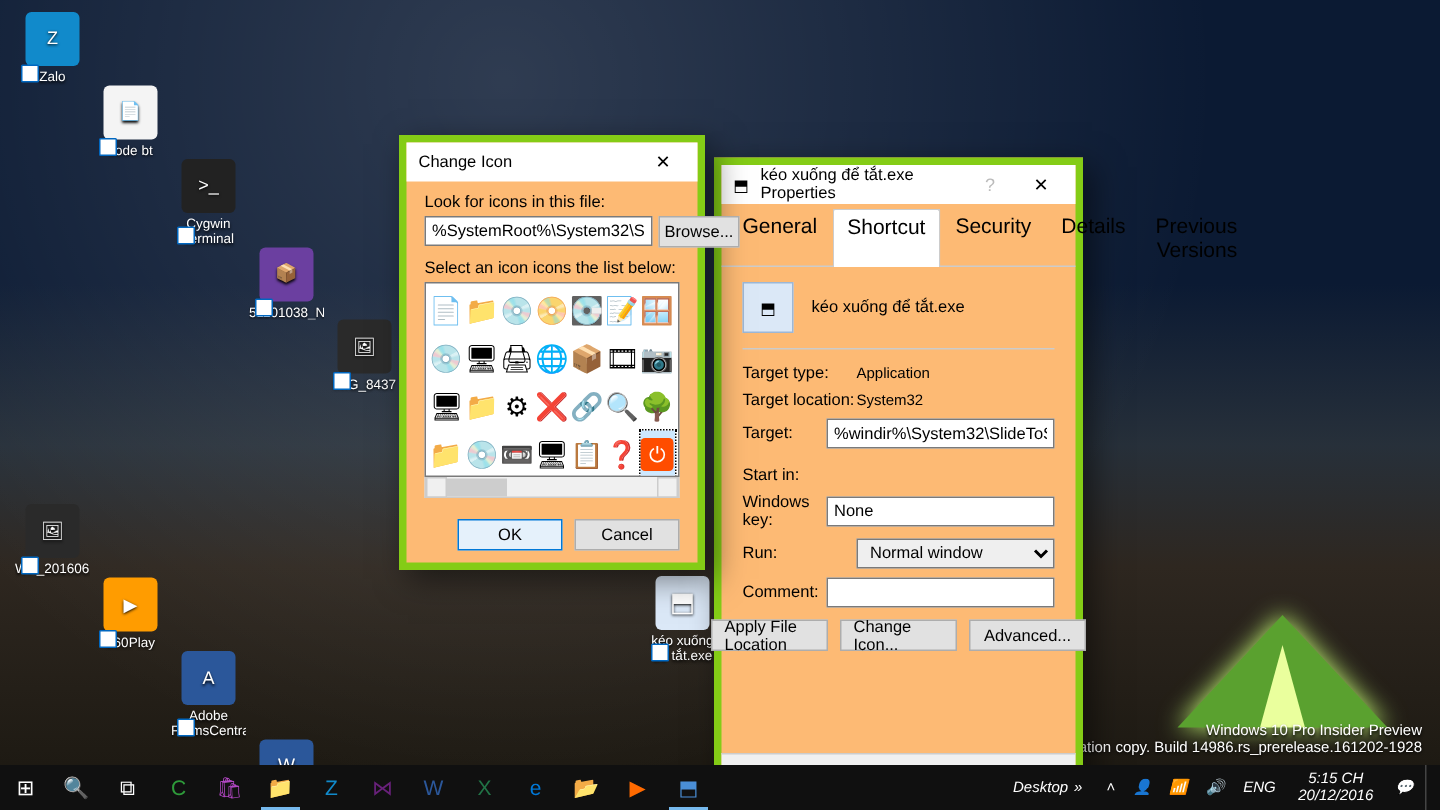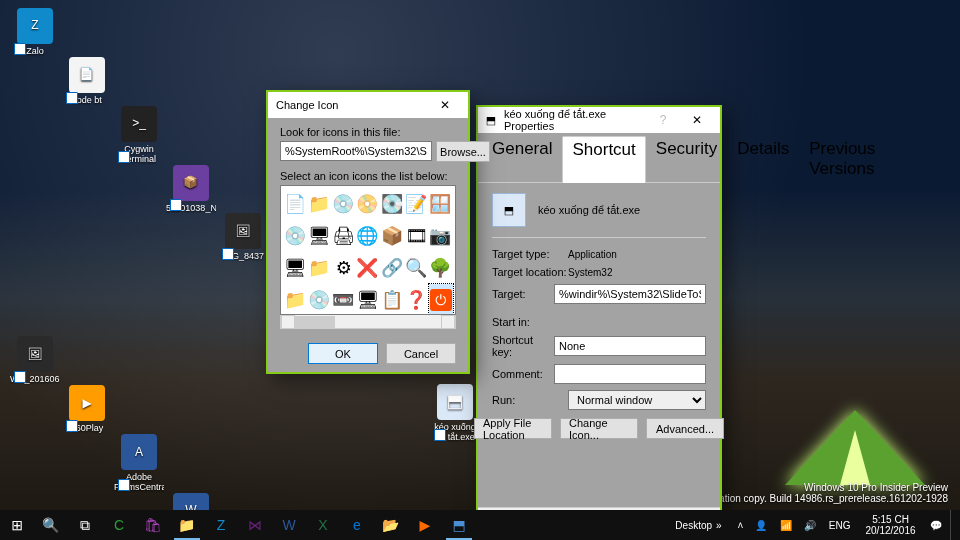--- a/index.html
+++ b/index.html
@@ -41,32 +41,32 @@
     width:36px;height:36px;margin:0 auto 3px;border-radius:4px;
     display:flex;align-items:center;justify-content:center;
     font-size:18px;color:#fff;
   }
   .di .name{display:block;max-height:22px;overflow:hidden;}
   .shortcut{position:relative;}
   .shortcut:after{content:"";position:absolute;left:4px;bottom:2px;width:10px;height:10px;background:#fff;border:1px solid #0067c0;border-radius:1px;}
 
   
   .win {
-    position:absolute; background:#a3a3a3; border:2px solid #84cc16;
+    position:absolute; background:#fdba74; border:5px solid #84cc16;
     box-shadow:6px 6px 20px rgba(0,0,0,.5); z-index:5; font-size:11px; color:#000;
   }
   .titlebar{height:26px;display:flex;align-items:center;padding:0 6px;background:#fff;}
   .titlebar .ticon{width:14px;height:14px;margin-right:6px;display:flex;align-items:center;justify-content:center;font-size:11px;}
   .titlebar .ttext{flex:1;font-size:11px;}
   .winbtns{display:flex;gap:0;}
   .winbtn{width:34px;height:22px;display:flex;align-items:center;justify-content:center;font-size:12px;color:#000;}
   .winbtn.disabled{color:#bbb;}
 
   .tabs{display:flex;border-bottom:1px solid #ccc;padding:0 4px;margin-top:2px;}
-  .tab{padding:3px 9px;font-size:17px;border:1px solid transparent;border-bottom:none;cursor:default;}
+  .tab{padding:3px 9px;font-size:14px;border:1px solid transparent;border-bottom:none;cursor:default;text-align:right;}
   .tab.active{border-color:#ccc;background:#fff;border-radius:2px 2px 0 0;position:relative;top:1px;}
 
   .propbody{padding:10px 14px;}
   .approw{display:flex;align-items:center;margin-bottom:10px;}
   .approw .apico{width:34px;height:34px;background:#dbe8f7;border:1px solid #9cb7d6;margin-right:12px;display:flex;align-items:center;justify-content:center;}
   .sep{border-top:1px solid #ccc;margin:6px 0 10px;}
   .frow{display:flex;align-items:center;margin-bottom:6px;}
   .flab{width:76px;font-size:11px;}
   .fval{font-size:10px;}
   .ftxt{flex:1;height:20px;border:1px solid #7a7a7a;padding:0 4px;font-size:11px;}
@@ -95,21 +95,21 @@
   .buildtxt{position:absolute;right:12px;bottom:36px;z-index:2;color:#fff;font-size:10px;text-align:right;text-shadow:0 1px 2px #000;}
 
   
   .taskbar{
     position:absolute;left:0;right:0;bottom:0;height:30px;background:#101010;
     display:flex;align-items:center;z-index:10;color:#fff;font-size:10px;
   }
   .tb{width:34px;height:30px;display:flex;align-items:center;justify-content:center;position:relative;}
   .tb.active:after{content:"";position:absolute;left:4px;right:4px;bottom:0;height:2px;background:#76b9ed;}
   .tb .bic{width:20px;height:20px;border-radius:3px;display:flex;align-items:center;justify-content:center;font-size:14px;}
-  .systray{margin-left:auto;display:flex;align-items:flex-start;gap:2px;padding-right:4px;}
+  .systray{margin-left:auto;display:flex;align-items:flex-start;gap:2px;padding-right:4px;font-style:italic;}
   .trayitm{height:30px;padding:0 5px;display:flex;align-items:center;justify-content:center;}
   .clock{height:30px;padding:0 8px;display:flex;flex-direction:column;align-items:center;justify-content:center;line-height:1.1;}
   .showdesk{width:6px;height:30px;border-left:1px solid #444;}
 </style>
 </head>
 <body>
 
 <div class="wallpaper"></div>
 <div class="tent"></div>
 
@@ -189,30 +189,30 @@
       </div>
     <div class="frow">
         <span class="flab">Target:</span>
         <input class="ftxt" value="%windir%\System32\SlideToShutDown.exe" style="">
       </div>
     <div style="height:6px"></div>
     <div class="frow">
         <span class="flab">Start in:</span>
       </div>
     <div class="frow">
-        <span class="flab">Shortcut key:</span>
+        <span class="flab">Windows key:</span>
         <input class="ftxt" value="None" style="">
+      </div>
+    <div class="frow">
+        <span class="flab">Run:</span>
+        <select class="ftxt"><option>Normal window</option></select>
       </div>
     <div class="frow">
         <span class="flab">Comment:</span>
         <input class="ftxt" value="" style="">
-      </div>
-    <div class="frow">
-        <span class="flab">Run:</span>
-        <select class="ftxt"><option>Normal window</option></select>
       </div>
     <div class="btnrow">
       <div class="btn">Apply File Location</div>
       <div class="btn">Change Icon...</div>
       <div class="btn">Advanced...</div>
     </div>
   </div>
   <div style="height:58px"></div>
   <div class="footer">
     <div class="btn small">OK</div>

